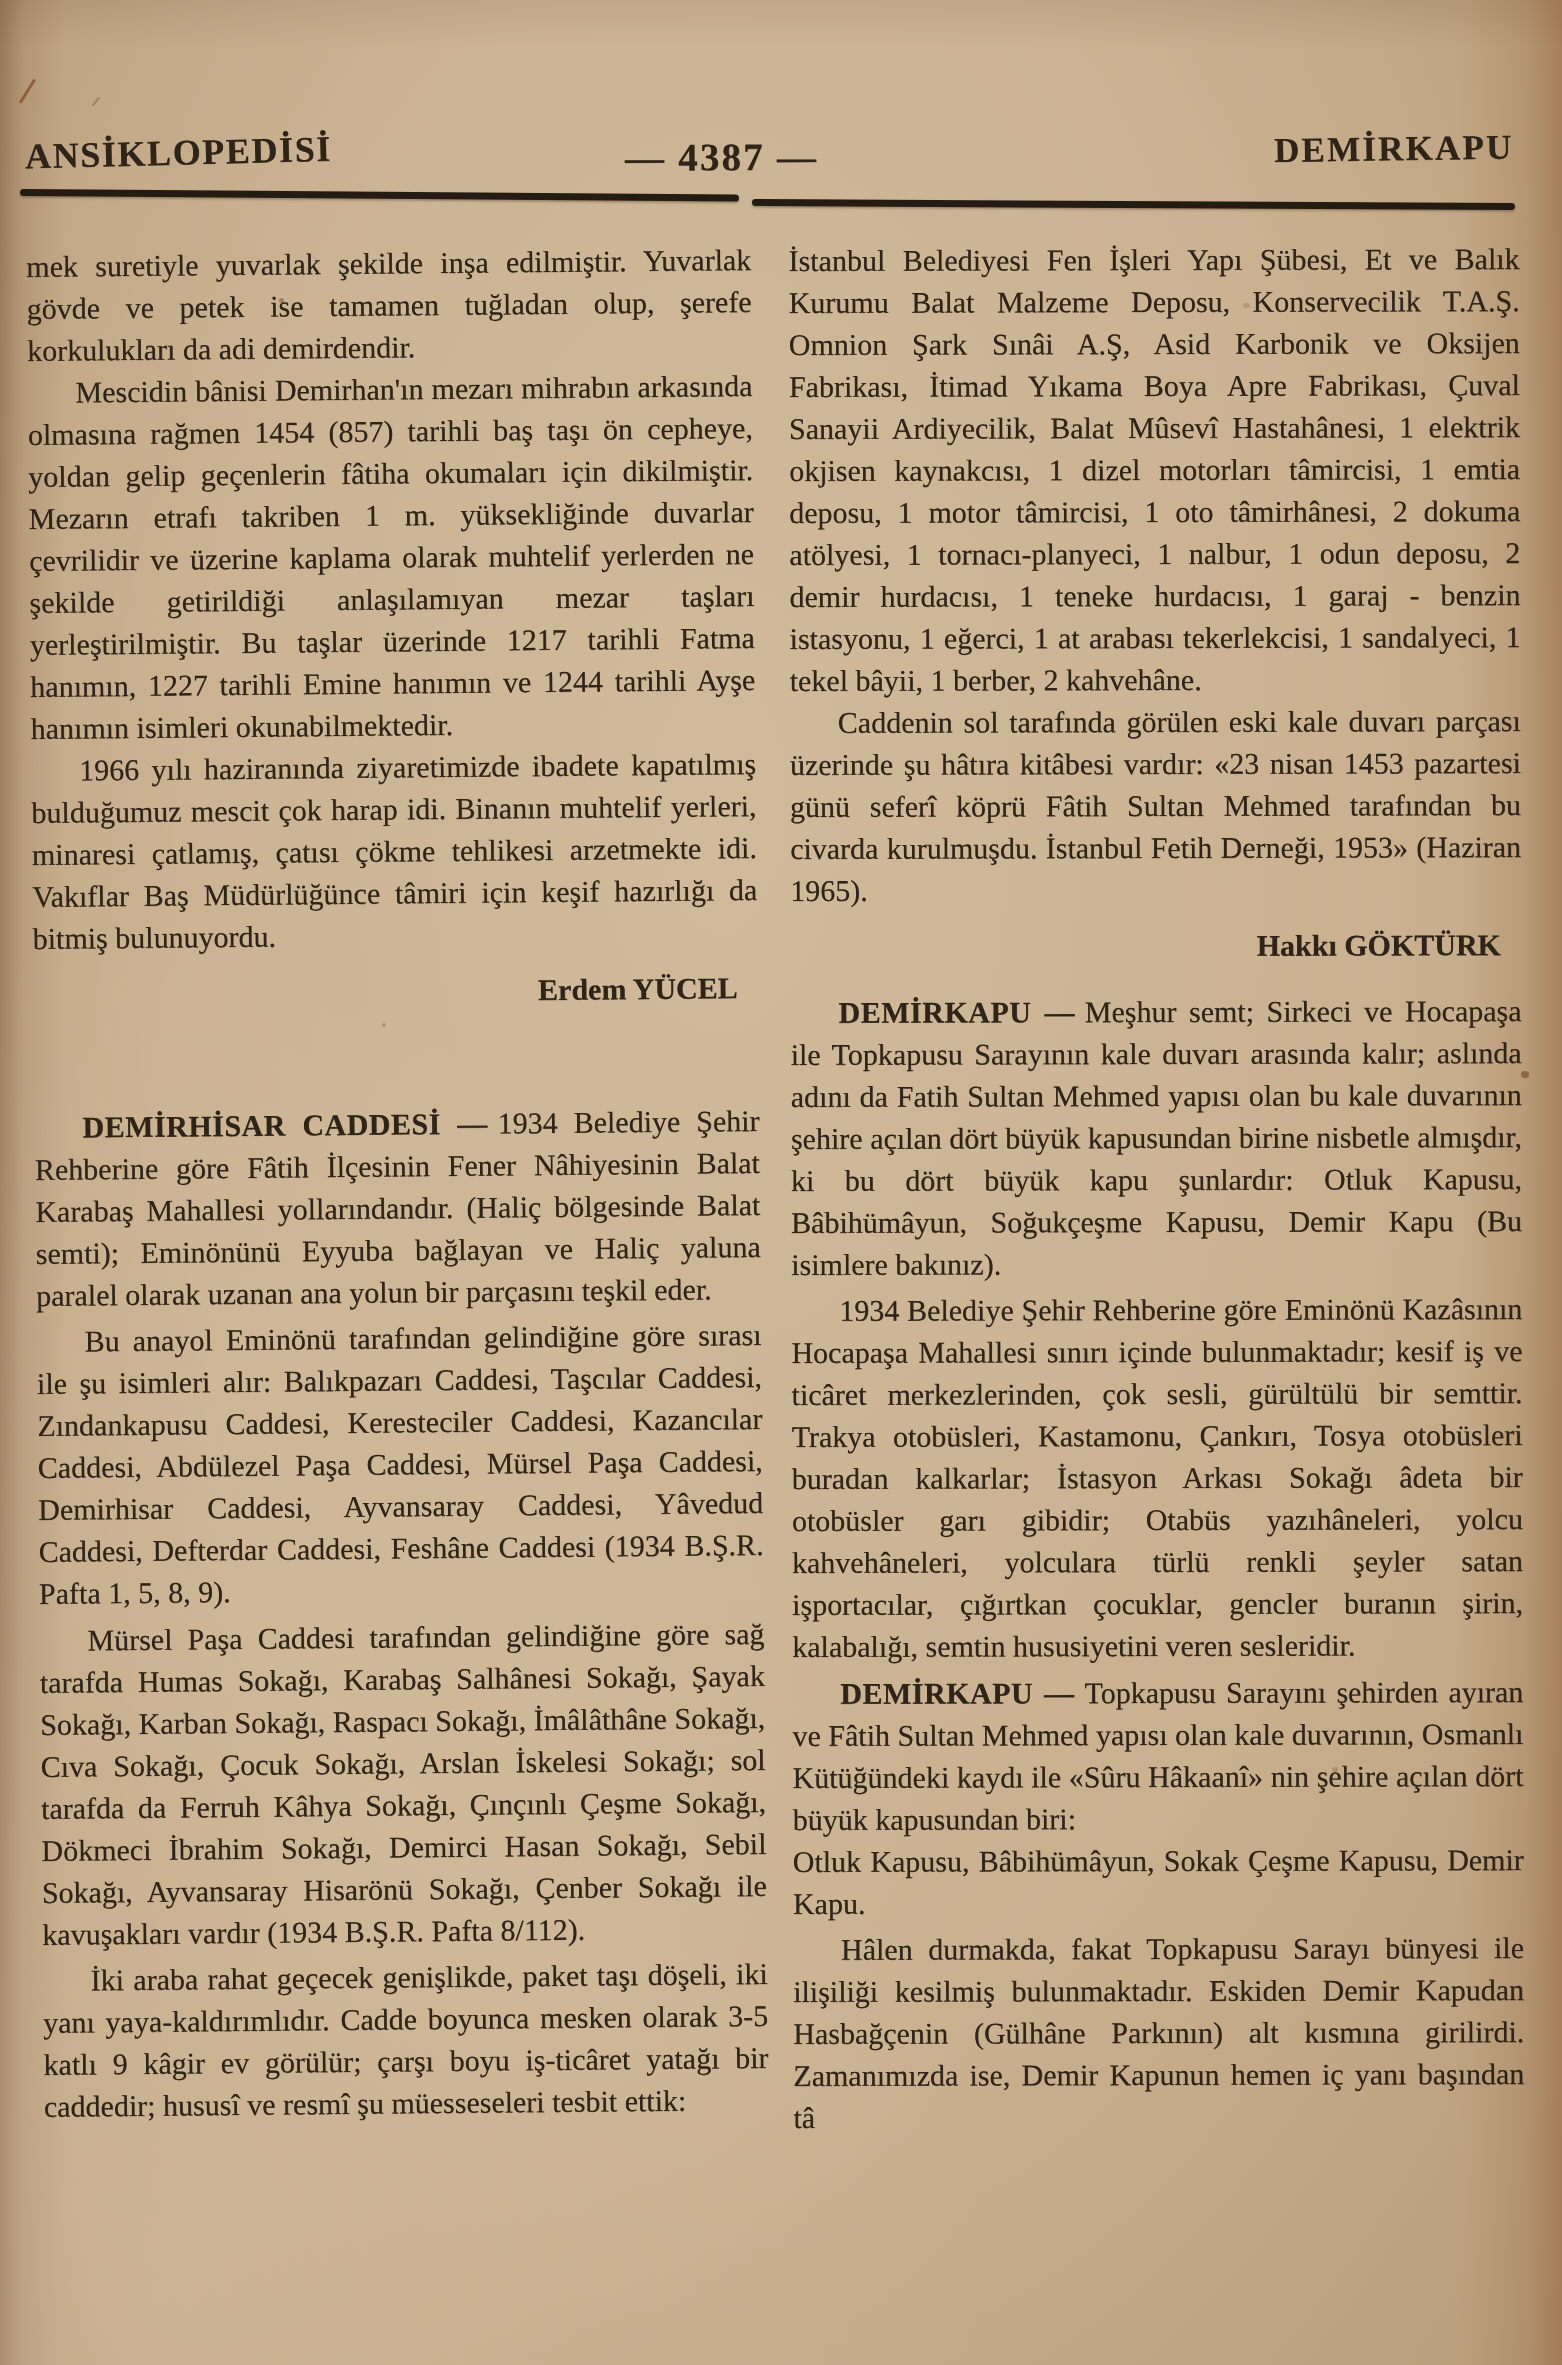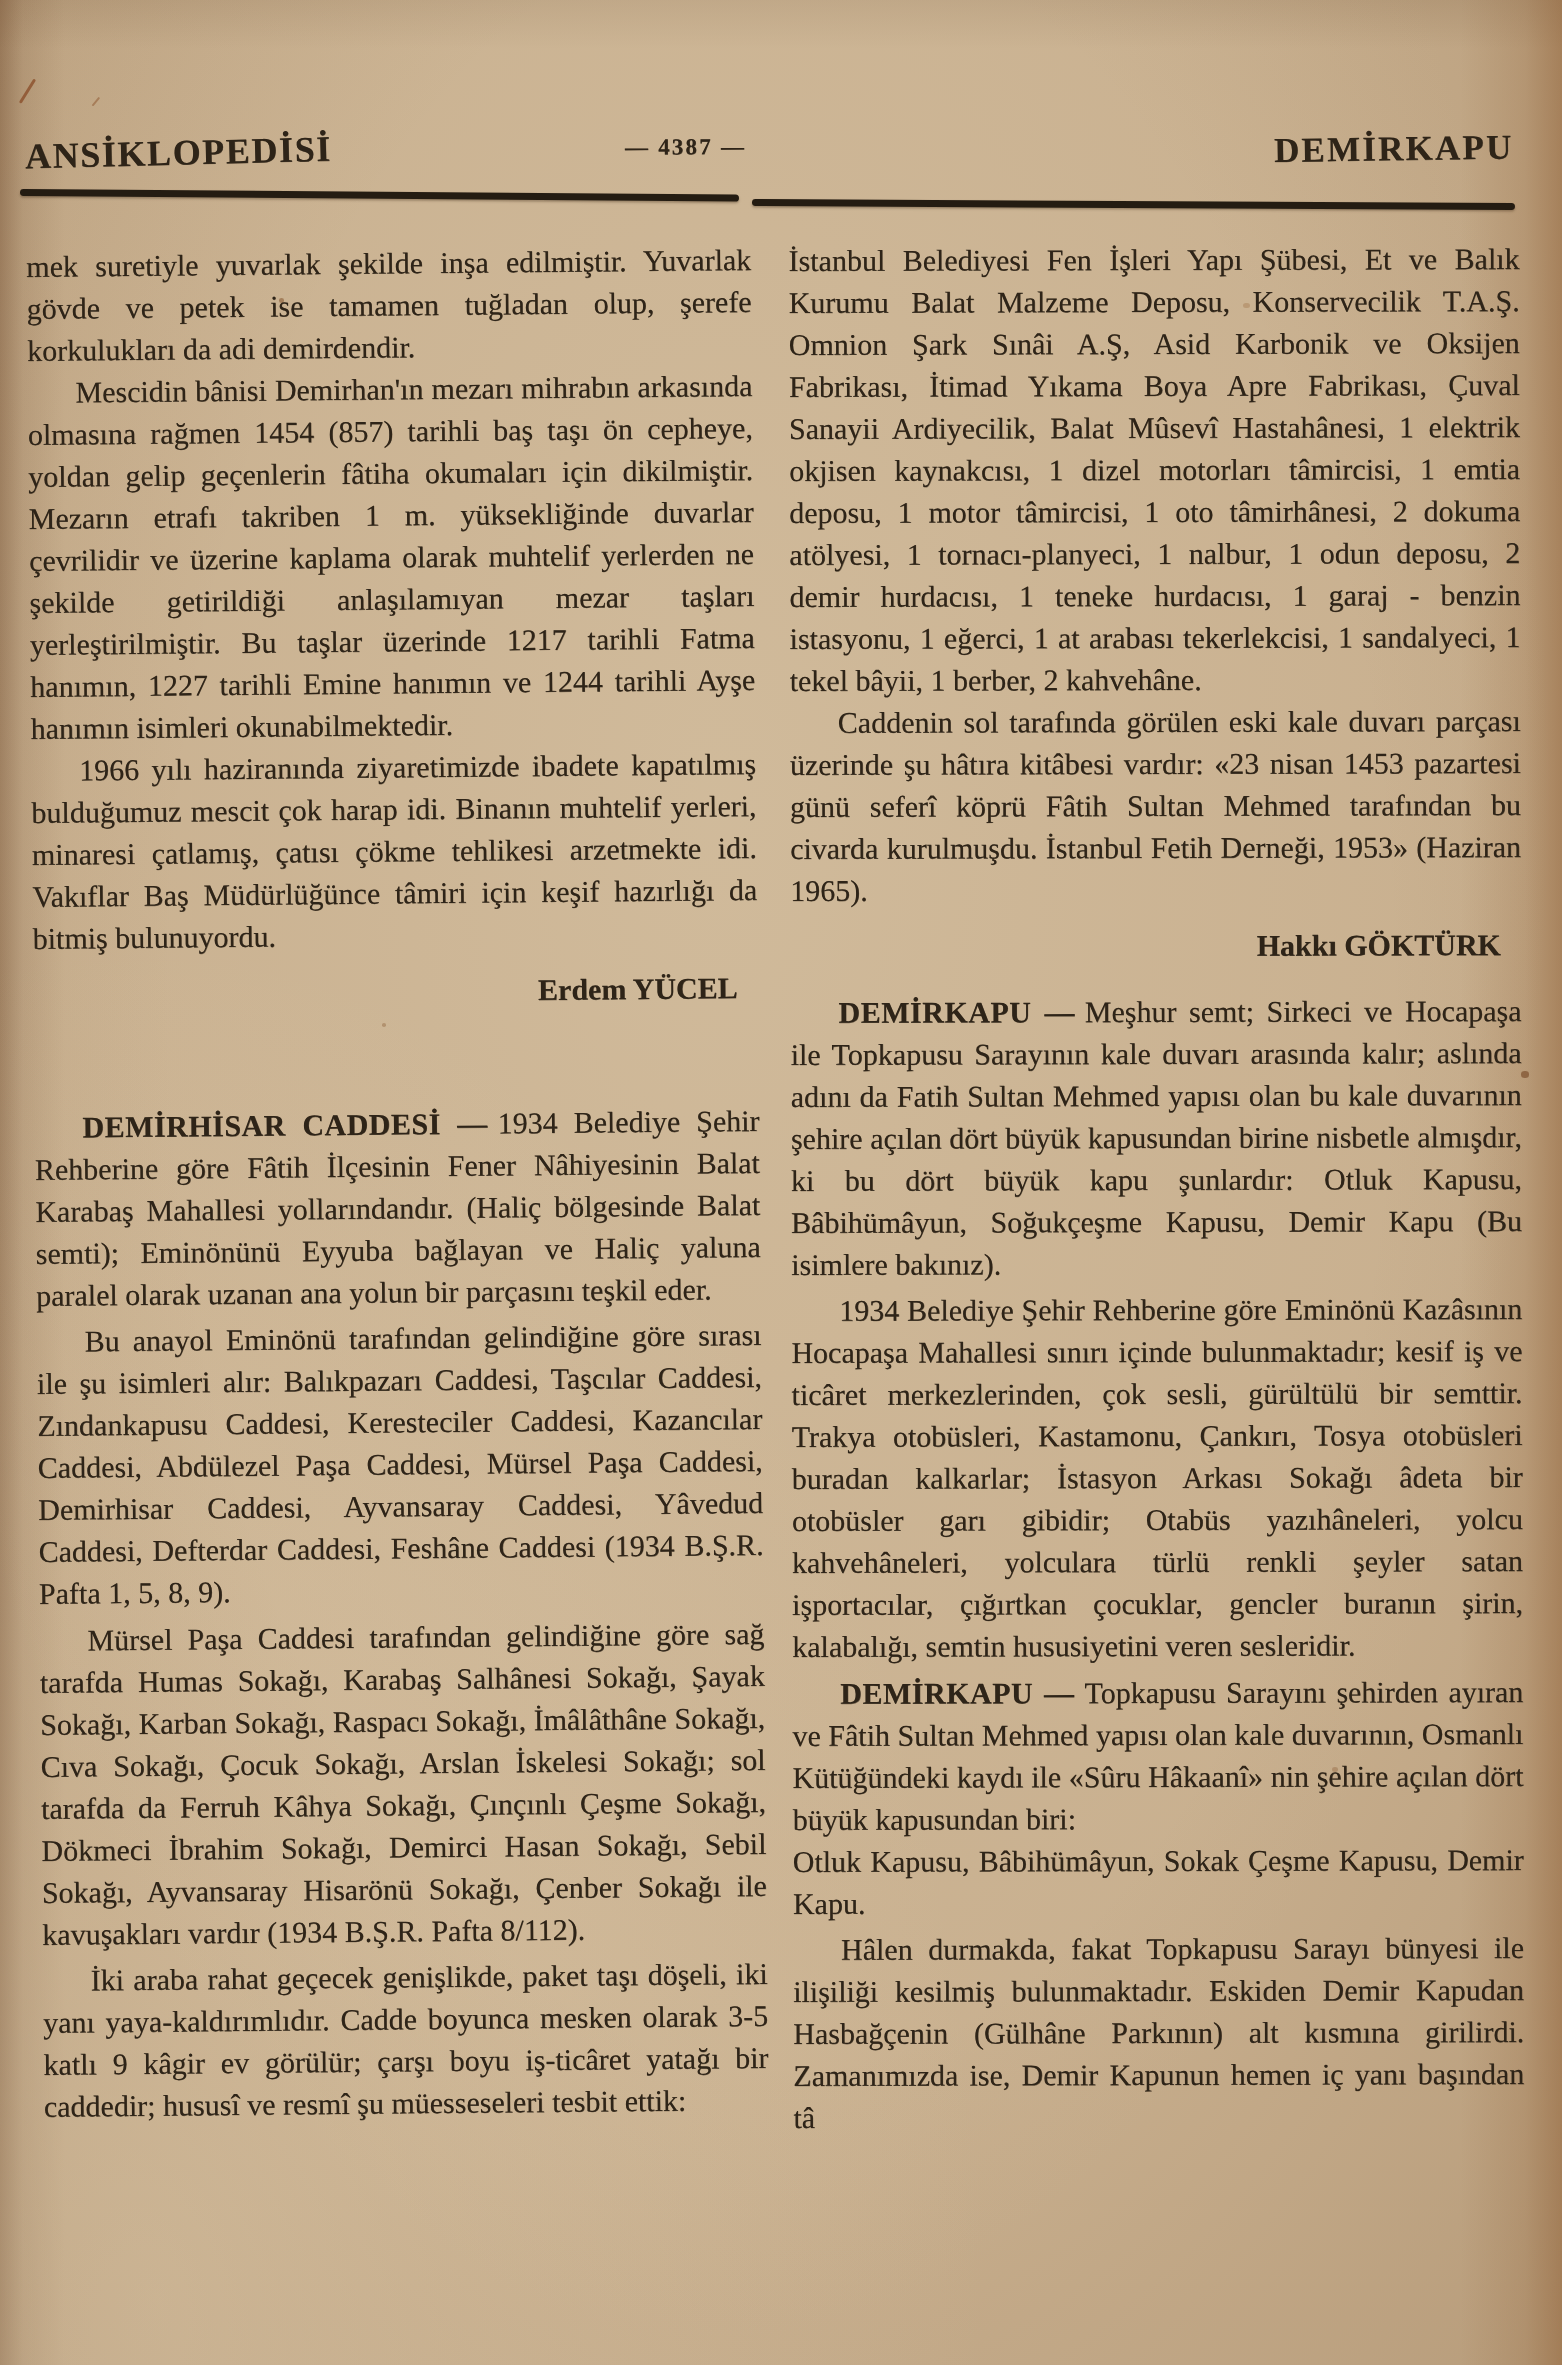--- a/index.html
+++ b/index.html
@@ -20,21 +20,21 @@
     color:var(--ink,#2e2418);
   }
   .ink-bleed{ text-shadow:0.3px 0.3px 0.4px rgba(43,32,20,.55); }
 
   
   .hdr{position:absolute;top:129px;left:25px;right:46px;height:59px;transform:rotate(-0.25deg);}
   .hdr .h-left{
     position:absolute;left:0;top:0;
     font-size:36px;font-weight:700;letter-spacing:1.6px;transform:rotate(-1.2deg);
   }
-  .hdr .h-center{position:absolute;left:600px;top:5.4px;font-size:23px;font-weight:700;letter-spacing:2.2px;}
+  .hdr .h-center{position:absolute;left:600px;top:5.4px;font-size:39px;font-weight:700;letter-spacing:2.2px;}
   .hdr .h-right{position:absolute;right:3.2px;top:3.2px;font-size:35px;font-weight:700;letter-spacing:2.2px;transform:rotate(-0.6deg);}
   .rule{position:absolute;height:7px;background:#241c12;border-radius:3.8px;}
   .rule-left{top:189px;left:19.5px;width:719px;transform:rotate(0.45deg);transform-origin:left center;box-shadow:0 1.6px 2.2px rgba(60,40,20,.35);}
   .rule-right{top:199px;left:752px;width:763px;transform:rotate(0.30deg);transform-origin:left center;box-shadow:0 1.6px 2.2px rgba(60,40,20,.35);}
 
   
   .col{position:absolute;top:239px;font-size:30px;line-height:42px;text-align:justify;}
   .col-left{left:26px;width:725px;transform:rotate(-0.55deg);transform-origin:top right;}
   .col-right{left:791px;width:731px;transform:rotate(-0.15deg);}
   .col p{margin:0;}

